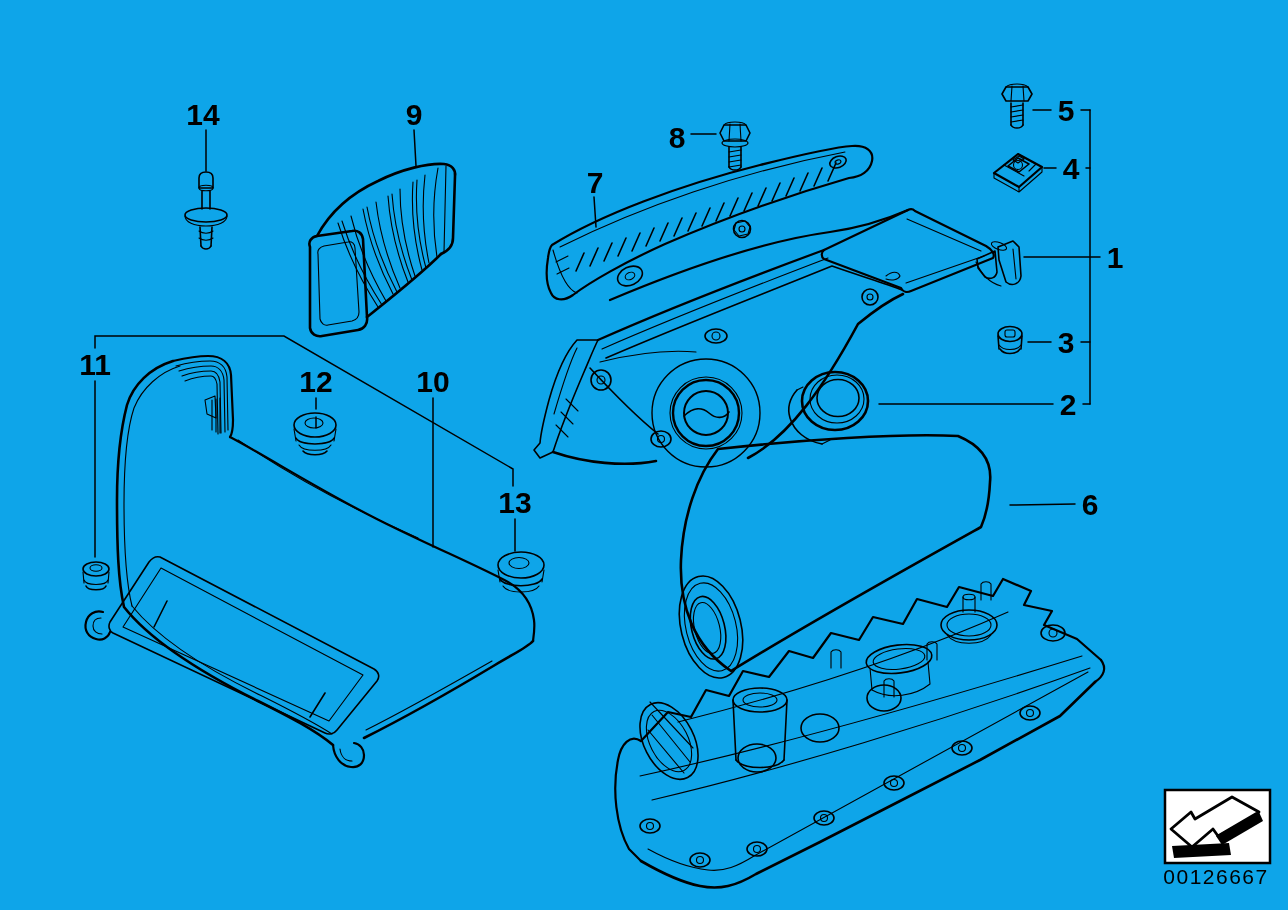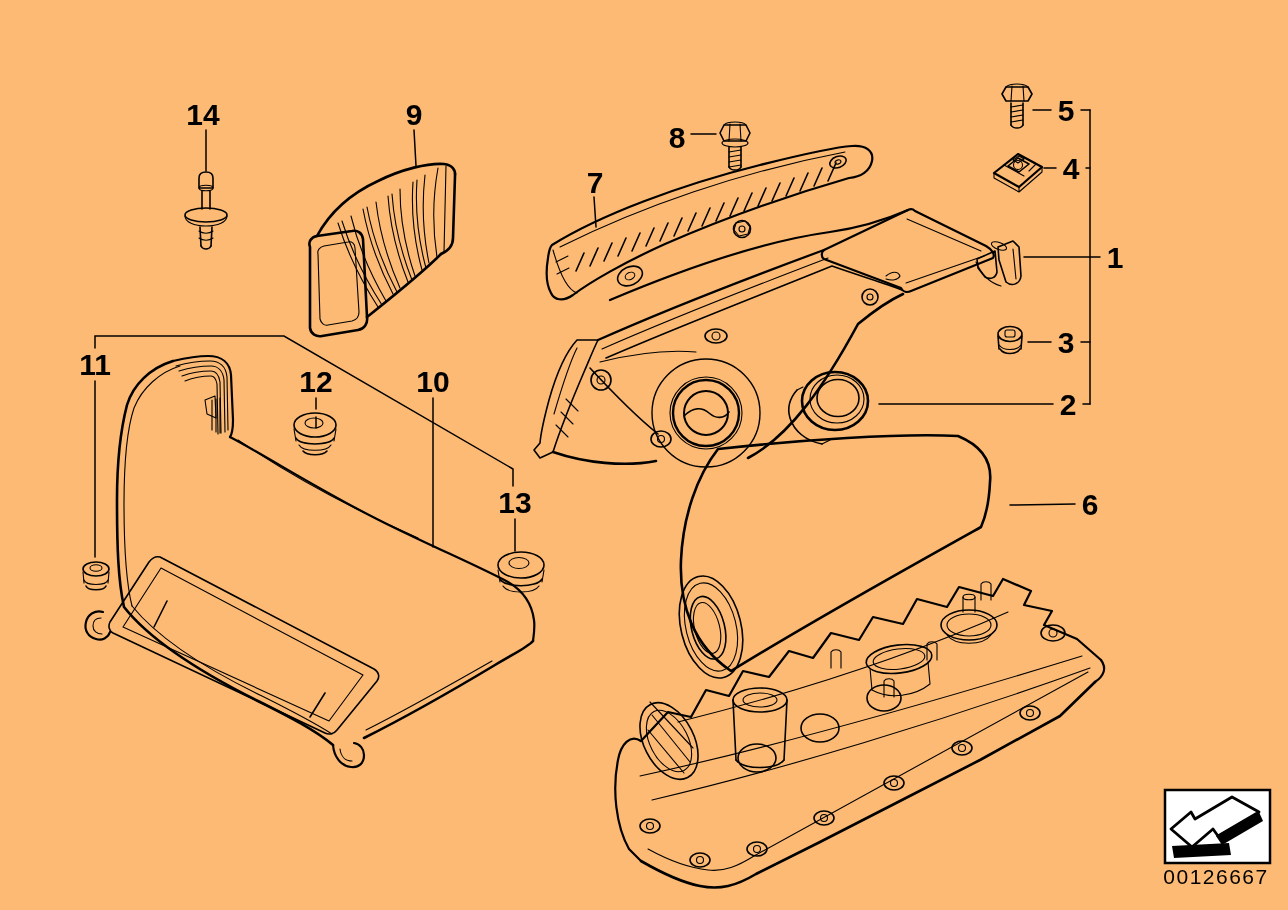--- a/index.html
+++ b/index.html
@@ -1,16 +1,16 @@
 <!DOCTYPE html>
 <html><head>
 <meta charset="utf-8">
 <style>
   html,body{margin:0;padding:0;background:#fff;}
-  .stage{position:relative;width:1288px;height:910px;background:#fdba74;overflow:hidden;
+  .stage{position:relative;width:1288px;height:910px;background:#0ea5e9;overflow:hidden;
          font-family:"Liberation Sans", sans-serif;}
   svg{position:absolute;left:0;top:0;}
   .art path,.art ellipse,.art circle,.art rect,.art line,.art polyline{
       fill:none;stroke:#000;stroke-linecap:round;stroke-linejoin:round;}
   .t{stroke-width:1.1px;}
   .m{stroke-width:1.6px;}
   .h{stroke-width:2.2px;}
   .o{stroke-width:2.6px;}
   .callout{font-family:"Liberation Sans",sans-serif;font-weight:bold;font-size:30px;fill:#000;
            text-anchor:middle;}

